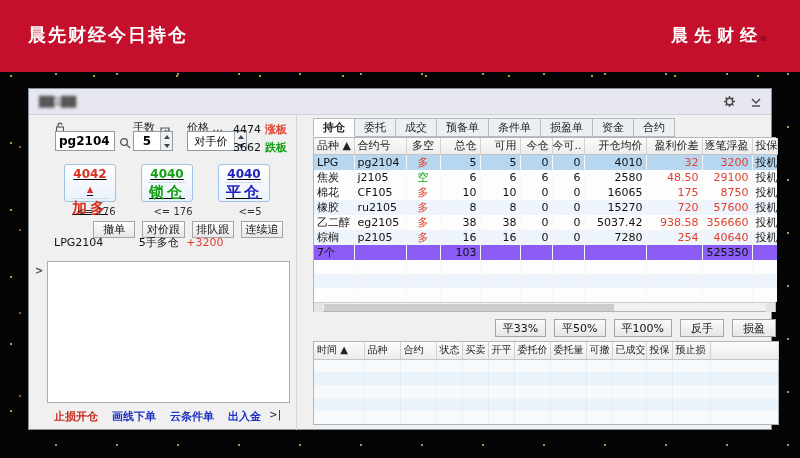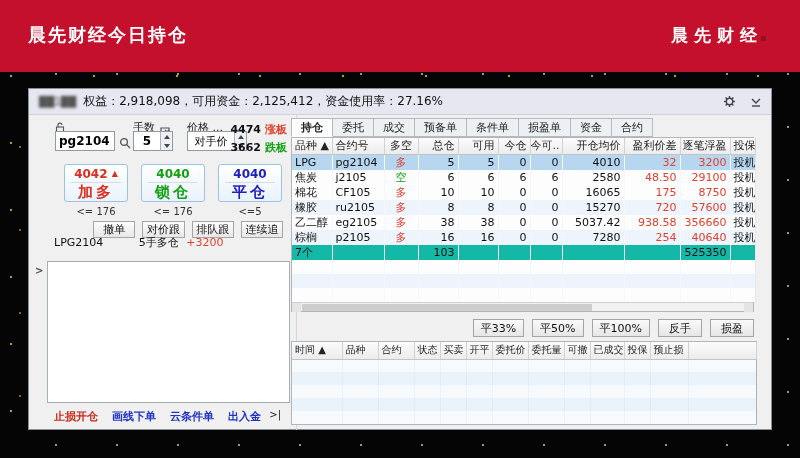--- a/index.html
+++ b/index.html
@@ -46,26 +46,26 @@
   .contract{left:26px;top:16px;width:60px;height:20px;font-weight:bold;padding:0 3px;font-family:inherit;}
   .mag{position:absolute;left:90px;top:19px;}
   .spin{position:absolute;border:1px solid #8f9aa5;background:#fff;height:20px;display:flex;}
   .spin .val{flex:1;font-size:12px;display:flex;align-items:center;justify-content:center;font-weight:bold;}
   .spin .val.sm{font-size:11px;font-weight:normal;}
   .spin .arr{width:12px;border-left:1px solid #aab2ba;display:flex;flex-direction:column;background:#eef1f4;}
   .spin .arr div{flex:1;display:flex;align-items:center;justify-content:center;}
   .tri-u{width:0;height:0;border-left:3px solid transparent;border-right:3px solid transparent;border-bottom:4px solid #445;}
   .tri-d{width:0;height:0;border-left:3px solid transparent;border-right:3px solid transparent;border-top:4px solid #445;}
   .limit{position:absolute;right:10px;font-size:11px;text-align:right;}
-  .limit b{color:#111;font-weight:bold;}
+  .limit b{color:#111;font-weight:normal;}
   .limit .up{color:var(--up-red);font-weight:bold;margin-left:4px;}
   .limit .dn{color:var(--down-green);font-weight:bold;margin-left:4px;}
 
-  .big-btn{position:absolute;top:49px;width:64px;height:38px;border:1px solid #9cc2e5;border-radius:3px;
-           background:linear-gradient(#ffffff,#e9f2fb);text-align:center;cursor:default;}
+  .big-btn{position:absolute;top:49px;width:52px;height:38px;border:1px solid #9cc2e5;border-radius:3px;
+           background:linear-gradient(#ffffff,#e9f2fb);text-align:center;cursor:default;text-decoration:underline;}
   .big-btn .price{font-size:12px;font-weight:bold;line-height:16px;border-bottom:1px solid #cfdded;margin:1px 6px 0 6px;}
   .big-btn .blabel{font-size:15px;font-weight:bold;line-height:19px;letter-spacing:3px;}
   .big-btn .uparr{font-size:8px;vertical-align:2px;}
   .c-red{color:#dd2f1f;}
   .c-grn{color:#11a011;}
   .c-blu{color:#2020bf;}
   .hint{position:absolute;top:91px;width:64px;text-align:center;font-size:10px;color:#333;}
 
   .quick-row{position:absolute;left:64px;top:106px;width:190px;display:flex;gap:7px;}
   .qbtn{height:17px;flex:1;font-size:11px;border:1px solid #a5a5a5;background:linear-gradient(#fdfdfd,#e7e7e7);
@@ -80,39 +80,39 @@
 
   .links-row{position:absolute;left:25px;top:294px;width:236px;display:flex;gap:14px;font-size:11px;font-weight:bold;}
   .links-row .lnk.red{color:#c8281a;}
   .links-row .lnk.blue{color:var(--link-blue);}
   .endjump{position:absolute;right:16px;top:294px;font-size:10px;color:#222;}
 
   
   .split{position:absolute;left:267px;top:26px;width:1px;height:315px;background:#d7d7d7;}
 
   
-  .right-panel{position:absolute;left:258px;top:26px;width:474px;height:315px;}
+  .right-panel{position:absolute;left:280px;top:26px;width:474px;height:315px;}
   .tab-bar{position:absolute;left:4px;top:3px;display:flex;height:19px;}
   .tab{font-size:11px;padding:0 9px;display:flex;align-items:center;border:1px solid #b3bac1;border-left:none;
        background:#edf0f3;color:#222;}
   .tab:first-child{border-left:1px solid #b3bac1;}
   .tab.active{background:#fdfdfd;font-weight:bold;border-bottom-color:#fdfdfd;}
 
   .pos-wrap{position:absolute;left:4px;top:22px;width:463px;border:1px solid #b0b6bc;background:#fff;}
   table{border-collapse:collapse;table-layout:fixed;width:100%;}
   .pos-table th{height:16px;font-size:11px;font-weight:normal;color:#222;background:linear-gradient(#fbfbfb,#ececec);
         border-right:1px solid #d2d2d2;border-bottom:1px solid #c4c4c4;overflow:hidden;white-space:nowrap;}
   .pos-table td{height:14px;font-size:11px;color:#111;overflow:hidden;white-space:nowrap;border-right:1px solid rgba(0,0,0,.03);}
   .pos-table .L{text-align:left;padding-left:3px;}
   .pos-table .C{text-align:center;}
   .pos-table .R{text-align:right;padding-right:3px;}
   .pos-table tr.odd td{background:#fdfdfd;}
   .pos-table tr.even td{background:#edf4fb;}
   .pos-table tr.sel td{background:var(--sel-blue);}
-  .pos-table tr.sum td{background:#14b8a6;margin-left:28px;}
+  .pos-table tr.sum td{background:#8b5cf6;margin-left:28px;}
   .pos-table td.red{color:var(--up-red);}
   .pos-table td.grn{color:var(--down-green);}
   .hscroll{height:9px;background:#f1f1f1;border-top:1px solid #cfcfcf;position:relative;}
   .hscroll .thumb{position:absolute;left:10px;top:1px;width:290px;height:7px;background:#cdcdcd;}
   .hscroll .ab{position:absolute;top:0;width:9px;height:9px;background:#e4e4e4;}
   .hscroll .ab.l{left:0;} .hscroll .ab.r{right:0;}
 
   .action-row{position:absolute;right:7px;top:204px;display:flex;gap:8px;}
   .abtn{height:18px;min-width:44px;font-size:11px;border:1px solid #a5a5a5;background:linear-gradient(#fafafa,#e6e6e6);
         display:flex;align-items:center;justify-content:center;padding:0 7px;color:#111;}
@@ -131,21 +131,20 @@
 
   <div class="banner">
     <div class="lt">晨先财经今日持仓</div>
     <div class="rt"><span>晨先财经</span><span class="dot"></span></div>
   </div>
 
   <div class="window">
 
     <div class="titlebar">
         <span class="tmask">██1██</span>
-      <span class="stats">权益：2,918,098，可用资金：2,125,412，资金使用率：27.16%</span>
       <span class="tb-icons">
         <span>
           <svg width="13" height="13" viewBox="0 0 13 13">
               <g stroke="#444" stroke-width="1.4" fill="none">
             <circle cx="6.5" cy="6.5" r="3.2"></circle>
             <path d="M6.5 1v2 M6.5 10v2 M1 6.5h2 M10 6.5h2 M2.6 2.6l1.4 1.4 M9 9l1.4 1.4 M10.4 2.6L9 4 M4 9l-1.4 1.4"></path>
           </g>
             </svg>
         </span>
         <span>

